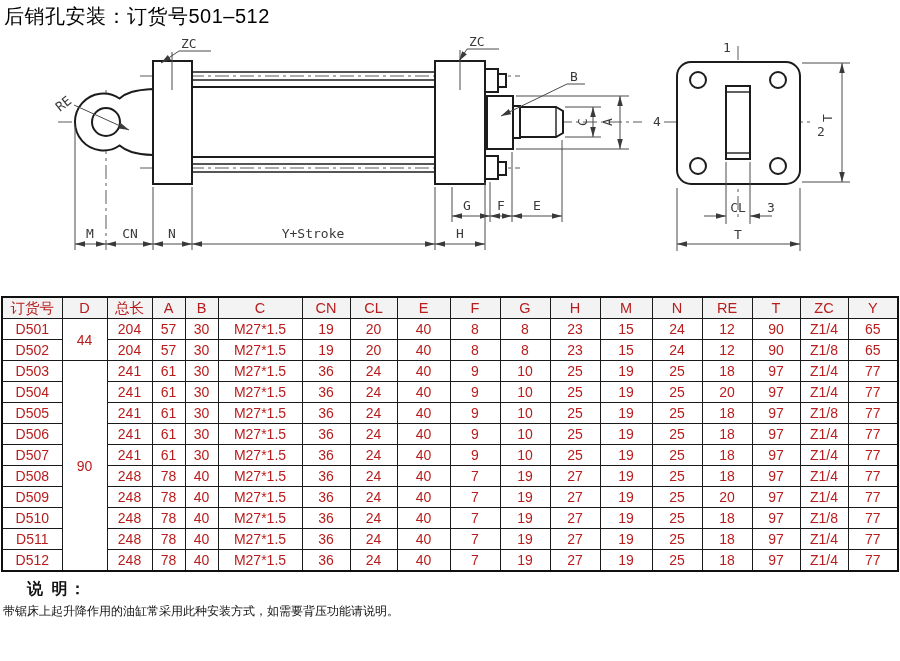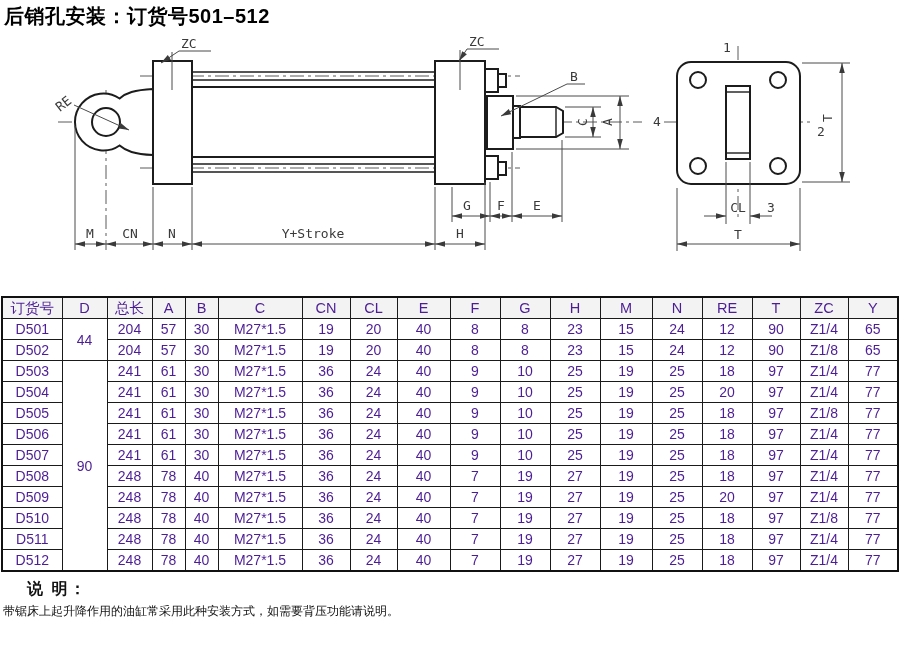--- a/index.html
+++ b/index.html
@@ -1,30 +1,30 @@
 <!DOCTYPE html>
 <html><head>
 <meta charset="utf-8">
 <style>
   html,body{margin:0;padding:0;background:#fff;color:#111;}
   .page{position:relative;width:900px;height:661px;background:#fff;overflow:hidden;
         font-family:"Liberation Sans", sans-serif;}
-  .title{margin:0;padding:4px 0 0 4px;font-size:20px;line-height:24px;font-weight:bold;
+  .title{margin:0;padding:4px 0 0 4px;font-size:20px;line-height:24px;font-weight:normal;
          letter-spacing:.5px;color:#000;}
   .drawing{display:block;margin-top:4px;}
   
   .part{stroke:#1c1c1c;stroke-width:2;fill:#fff;}
   .part-thin{stroke:#1c1c1c;stroke-width:1.4;fill:none;}
   .dim{stroke:#4a4a4a;stroke-width:1;fill:none;}
   .cl{stroke:#5a5a5a;stroke-width:1;fill:none;stroke-dasharray:14 4 3 4;}
   .dimtxt{font:13px "DejaVu Sans Mono", monospace;fill:#3a3a3a;}
   .mid{text-anchor:middle;}
   
   table.spec{border-collapse:collapse;table-layout:fixed;width:898px;margin:2px 0 0 1px;
-             font-size:14px;color:#4c1d95;}
+             font-size:14px;color:#b91c1c;}
   table.spec td,table.spec th{border:1.5px solid #1a1a1a;text-align:center;vertical-align:middle;
              height:20px;padding:0 1px;font-weight:normal;overflow:hidden;white-space:nowrap;}
   table.spec th{background:#f3f3f3;font-size:14.5px;}
   table.spec{border:2px solid #111;}
   
   .notes{padding:6px 0 0 3px;}
   .notes-heading{font-size:16px;font-weight:bold;letter-spacing:2px;line-height:22px;margin-left:24px;}
   .notes-body{font-size:12px;line-height:22px;}
 </style>
 </head>

